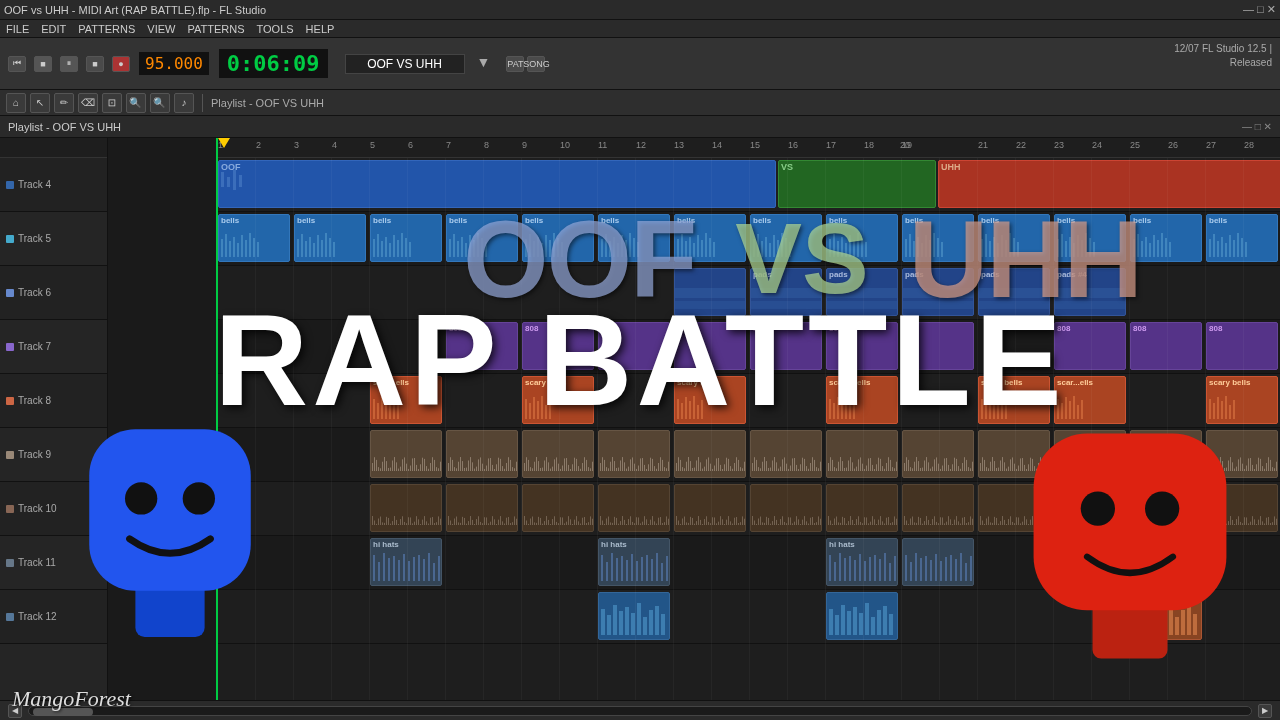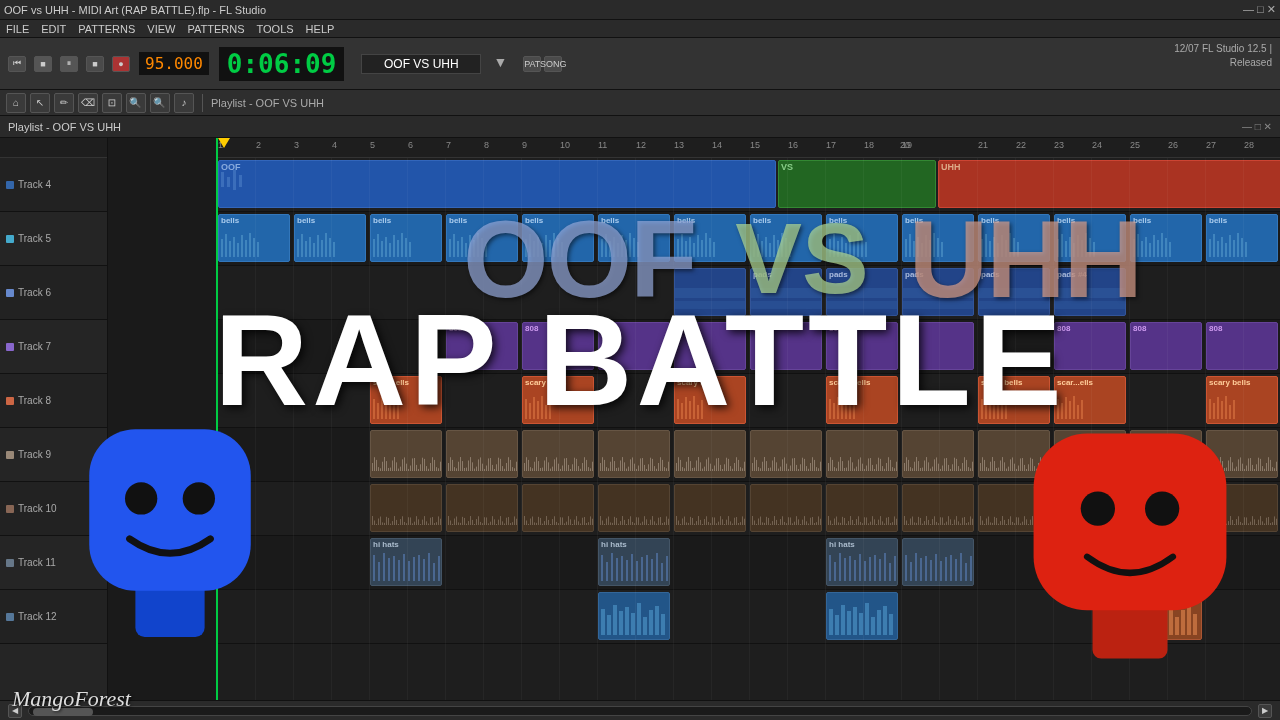--- a/index.html
+++ b/index.html
@@ -61,21 +61,21 @@
       justify-content: center;
       cursor: pointer;
       font-size: 9px;
       color: #ccc;
     }
 
     #time-display {
       background: #111;
       color: #00cc44;
       font-family: monospace;
-      font-size: 26px;
+      font-size: 22px;
       font-weight: bold;
       padding: 2px 8px;
       border: 1px solid #333;
       min-width: 100px;
       text-align: center;
     }
 
     #song-name-display {
       background: #222;
       color: #fff;

